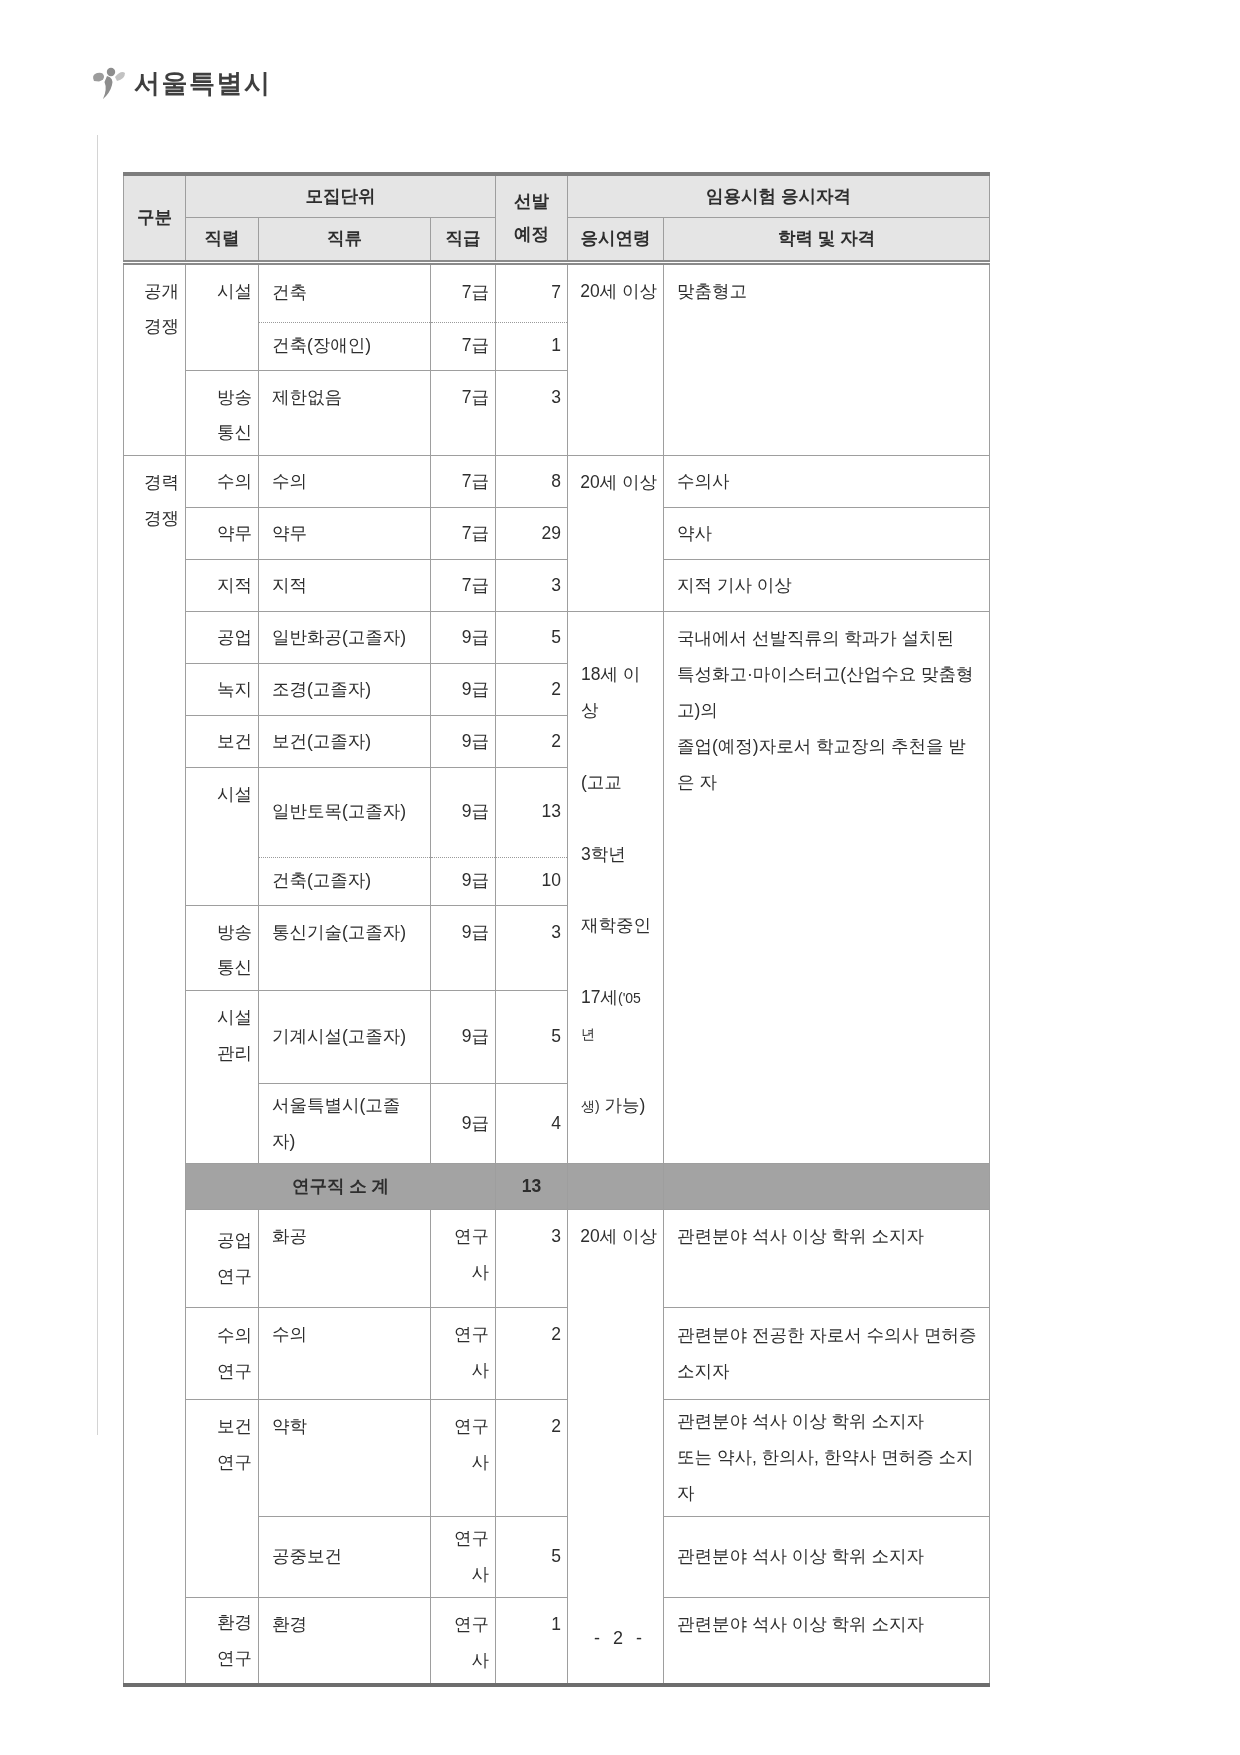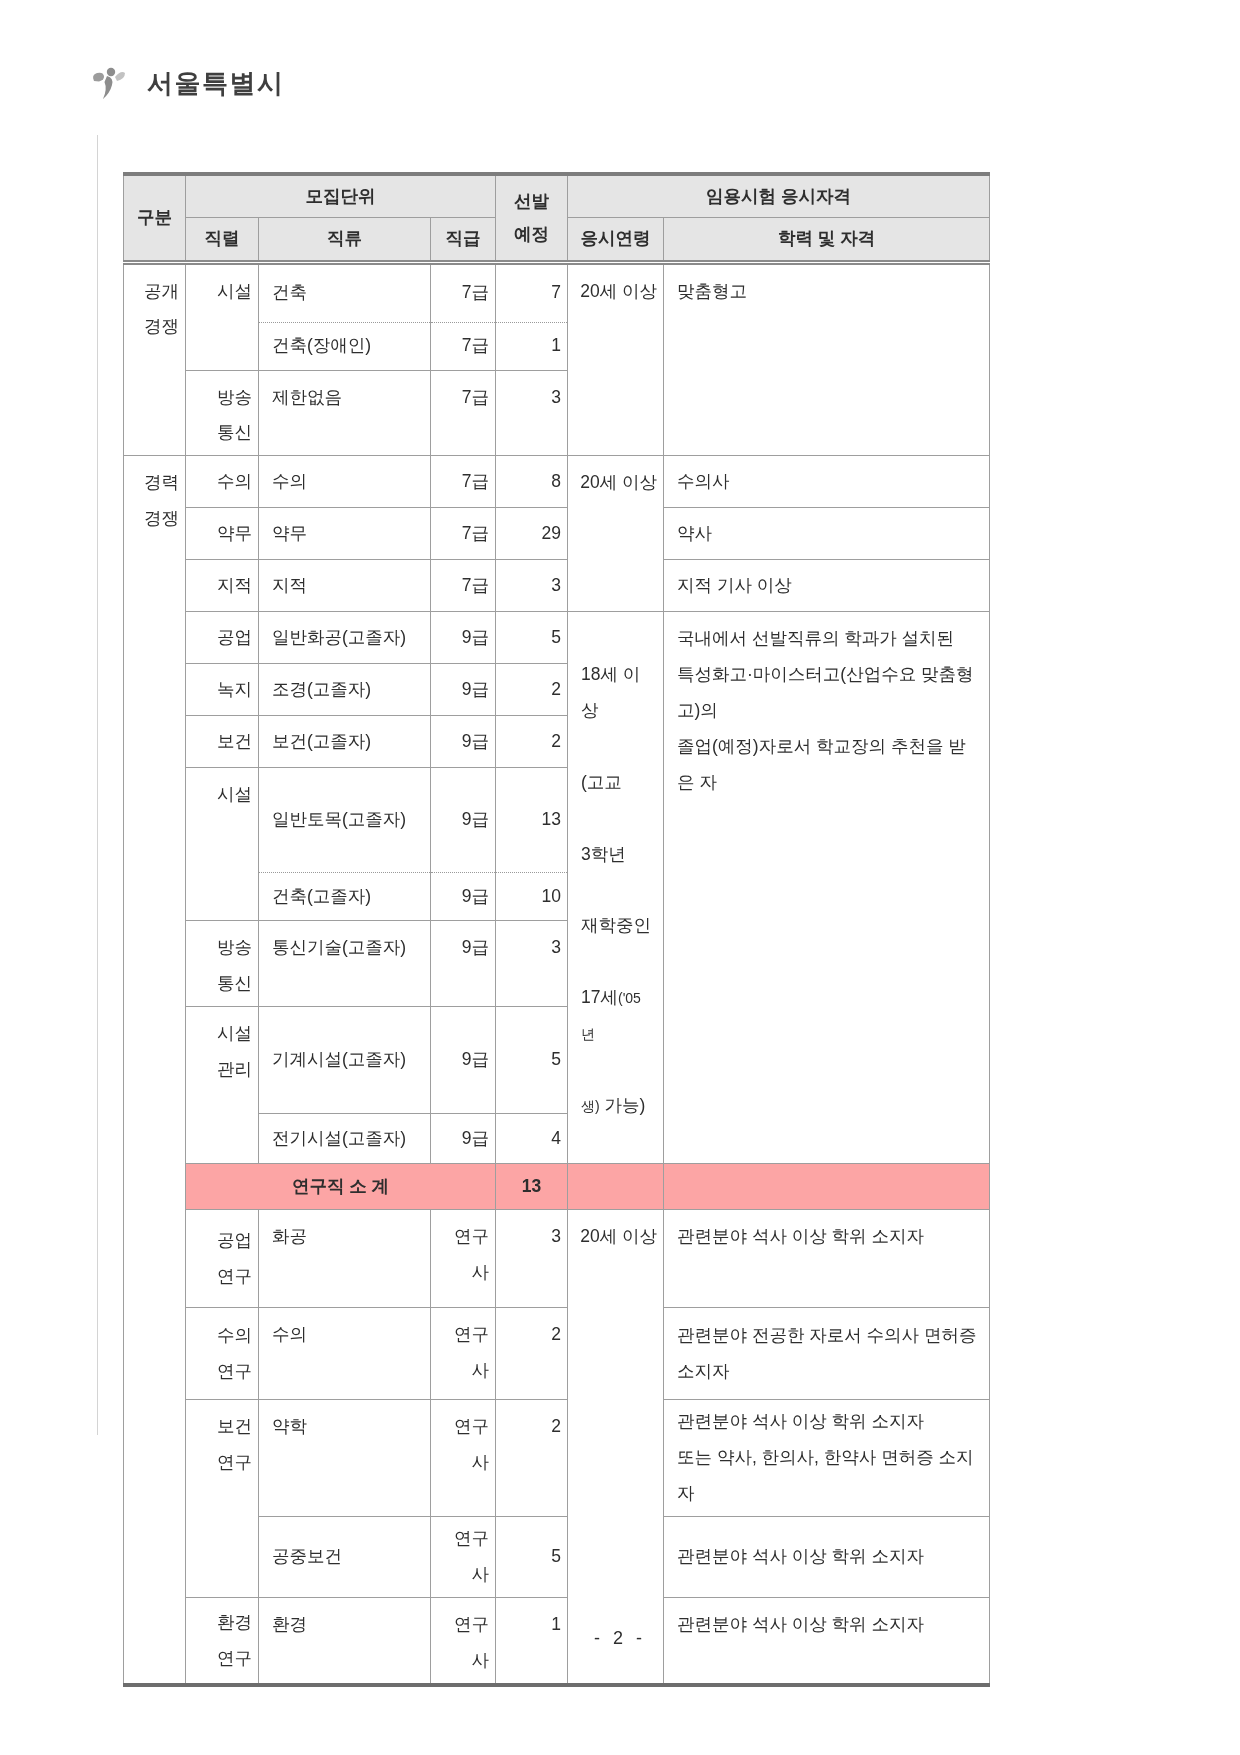--- a/index.html
+++ b/index.html
@@ -1,42 +1,42 @@
 <!DOCTYPE html>
 <html><head>
 <meta charset="utf-8">
 <style>
   html,body{margin:0;padding:0;background:#ffffff;}
   body{width:1240px;height:1755px;position:relative;
        font-family:"Liberation Sans","DejaVu Sans",sans-serif;color:#2e2e2e;}
   .page{position:absolute;inset:0;background:#fff;overflow:hidden;}
 
   
-  .logo{position:absolute;top:64px;left:88px;display:flex;align-items:center;gap:19px;}
+  .logo{position:absolute;top:64px;left:88px;display:flex;align-items:center;gap:6px;}
   .logo-text{font-size:26px;font-weight:bold;color:#3f3f3f;letter-spacing:1.5px;}
 
   
   .margin-line{position:absolute;left:97px;top:135px;width:1px;height:1300px;background:#d4d4d4;}
 
   
   .tbl-wrap{position:absolute;left:123px;top:172px;width:866px;}
   table{border-collapse:collapse;width:100%;table-layout:fixed;
         border-top:4px solid #7d7d7d;border-bottom:4px solid #6d6d6d;}
   col.c-gubun{width:62px;} col.c-serie{width:73px;} col.c-class{width:172px;}
   col.c-grade{width:65px;} col.c-count{width:72px;} col.c-age{width:96px;} col.c-qual{width:326px;}
   th,td{border:1px solid #9e9e9e;font-size:17.5px;line-height:2.05;
         white-space:pre-line;vertical-align:middle;padding:4px 6px;box-sizing:border-box;}
   th{background:#e5e5e5;font-weight:bold;text-align:center;line-height:1.9;}
   .hdr-bottom{border-bottom:5px double #8a8a8a;}
   td.c{text-align:right;}
   td.l{text-align:left;padding-left:13px;padding-right:10px;}
   td.vt{vertical-align:top;padding-top:9px;}
   .bb-dot{border-bottom:1px dotted #9a9a9a;}
   .bt-dot{border-top:1px dotted #9a9a9a;}
-  tr.subtotal td{background:#fca5a5;font-weight:bold;text-align:center;}
+  tr.subtotal td{background:#a3a3a3;font-weight:bold;text-align:center;}
   .small{font-size:14px;}
   .u{}
   .age-cell div{line-height:2.05;}
 
   
   .rh-h1{height:42px;} .rh-h2{height:36px;}
   .rh60{height:60px;} .rh48{height:48px;} .rh80{height:80px;} .rh52{height:52px;}
   .rh98{height:98px;} .rh92{height:92px;} .rh84{height:84px;} .rh68{height:68px;}
   .rh88{height:88px;} .rh46{height:46px;} .rh55{height:55px;} .rh50{height:50px;}
 
@@ -187,21 +187,21 @@
           <td class="c vt">3</td>
         </tr>
         <tr class="rh55">
           <td rowspan="2" class="c vt">시설
 관리</td>
           <td class="l">기계시설(고졸자)</td>
           <td class="c">9급</td>
           <td class="c">5</td>
         </tr>
         <tr class="rh50">
-          <td class="l">전기시설(고졸자)</td>
+          <td class="l">서울특별시(고졸자)</td>
           <td class="c">9급</td>
           <td class="c">4</td>
         </tr>
 
         <tr class="rh46 subtotal">
           <td colspan="3">연구직 소 계</td>
           <td>13</td>
           <td></td>
           <td></td>
         </tr>

